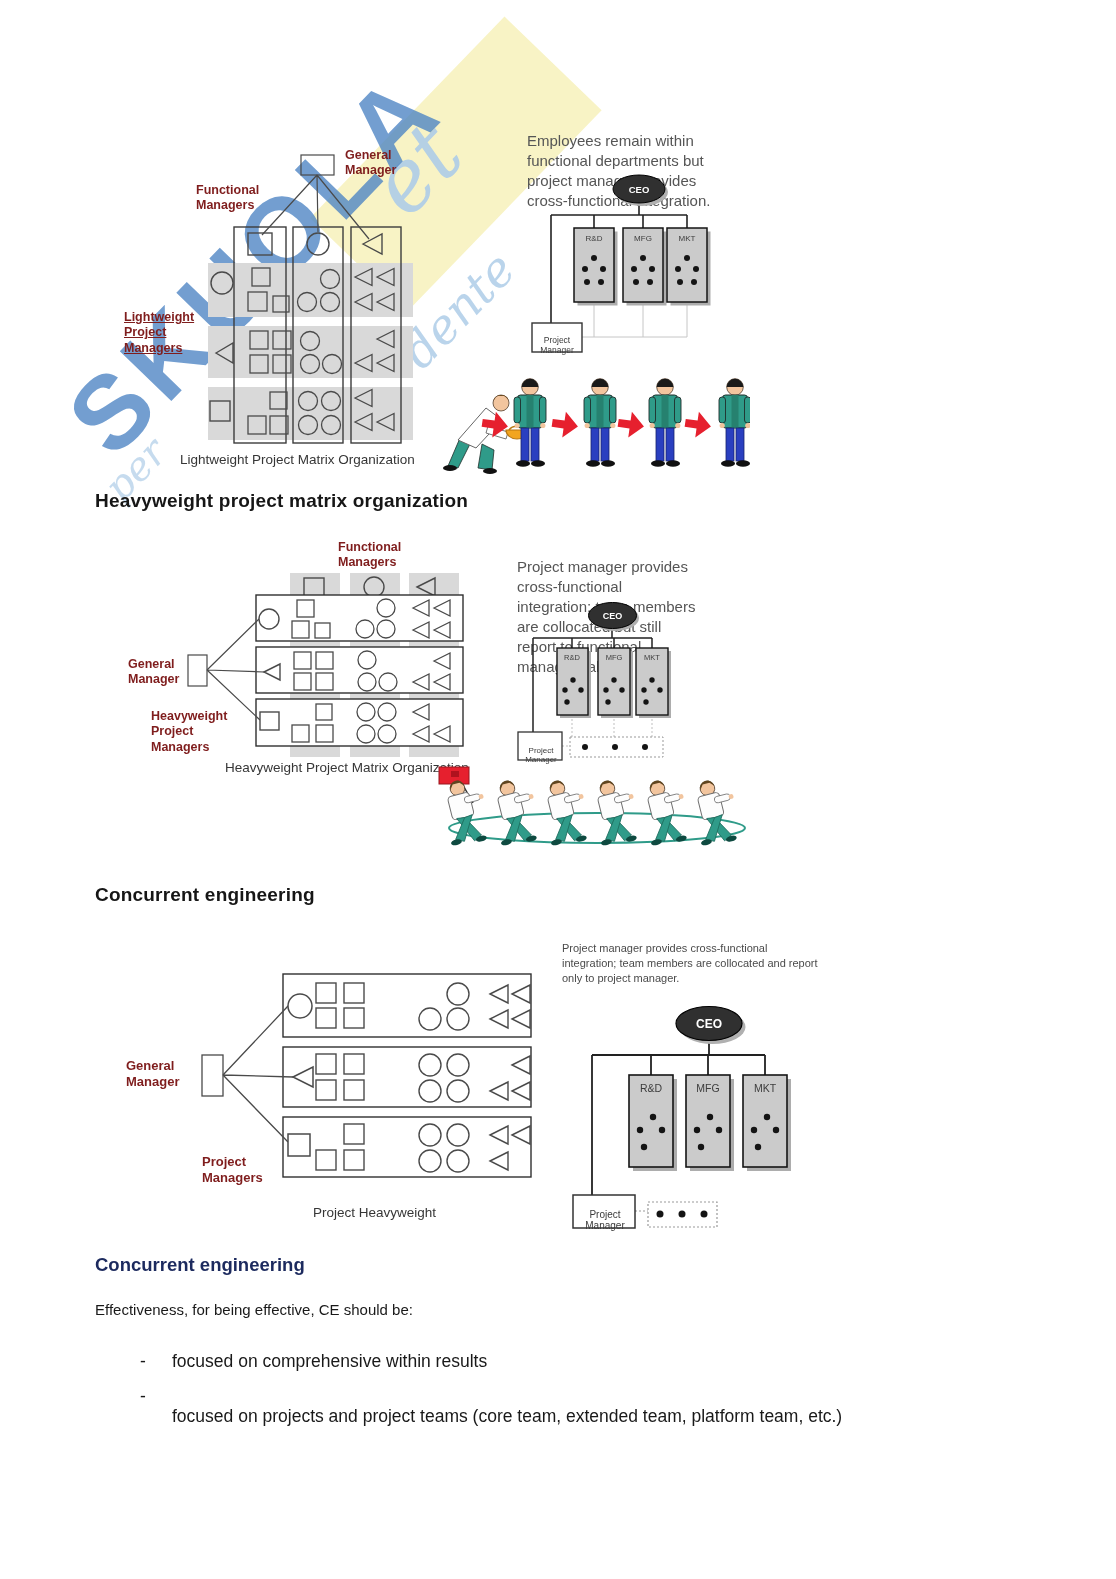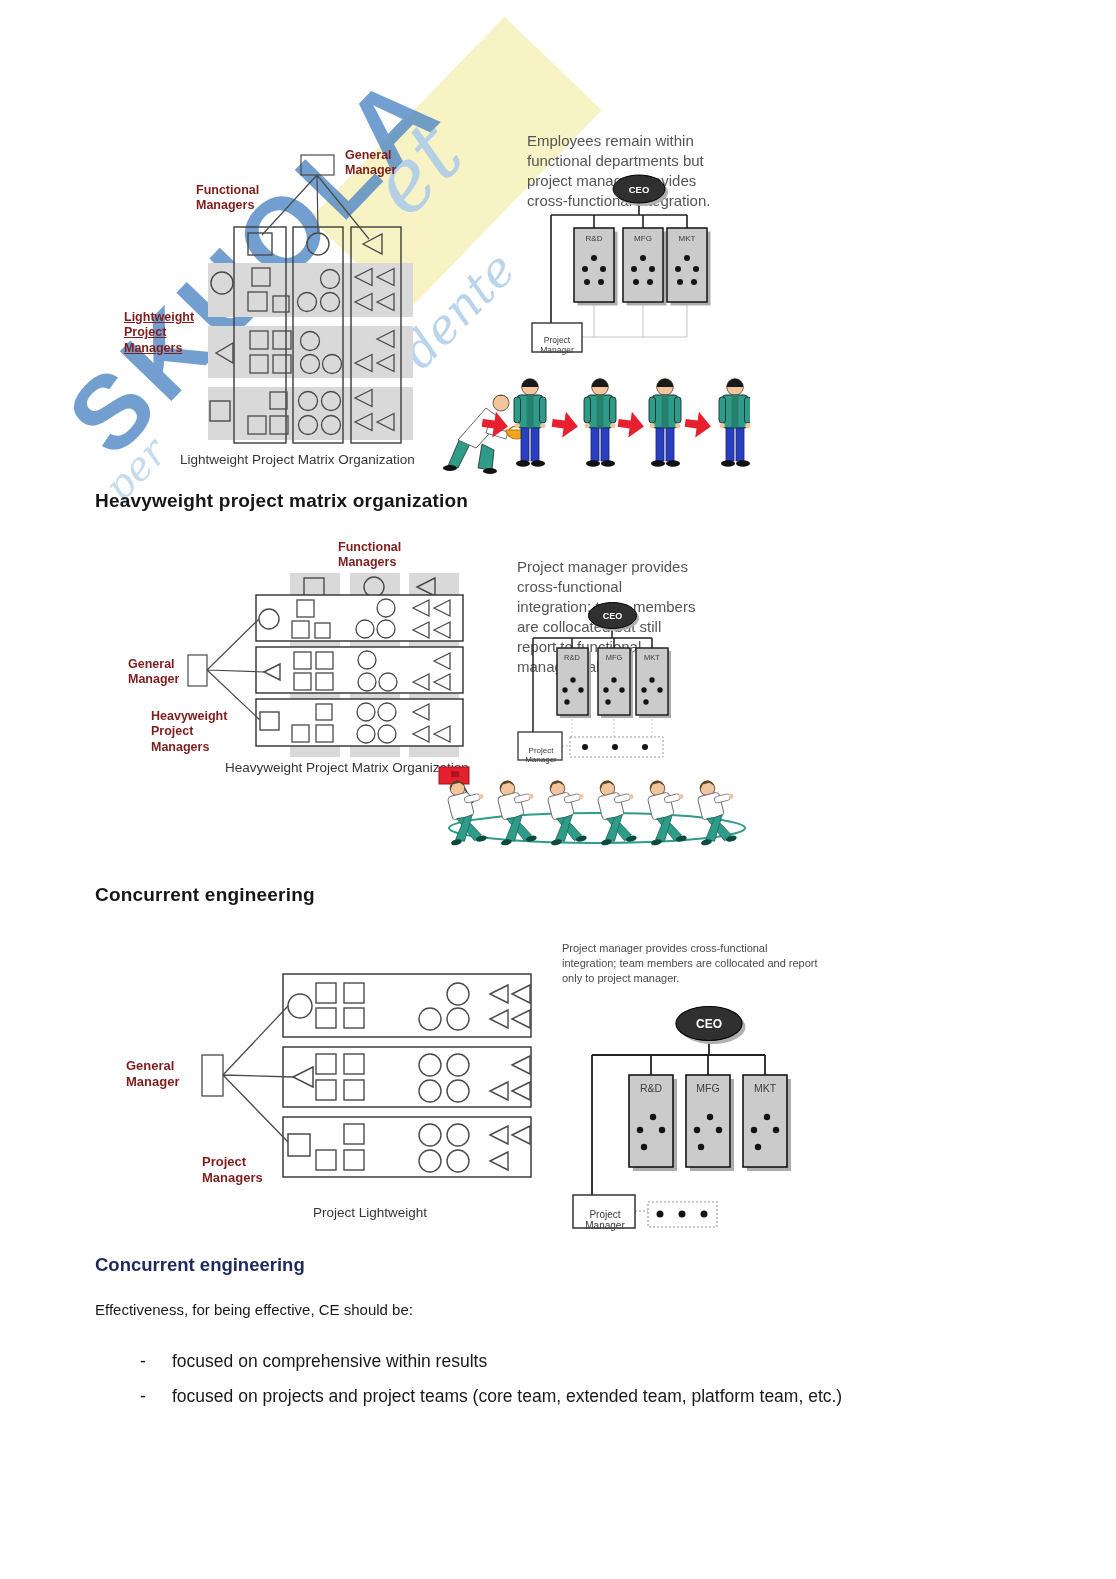--- a/index.html
+++ b/index.html
@@ -391,21 +391,21 @@
         <polygon points="392,185 410,176 410,194"></polygon>
       <rect x="196" y="200" width="20" height="20"></rect>
         <rect x="224" y="200" width="20" height="20"></rect>
       <circle cx="310" cy="211" r="11"></circle>
         <circle cx="338" cy="211" r="11"></circle>
       <polygon points="370,211 388,202 388,220"></polygon>
     </g>
   </svg>
   <div class="abs dlabel" style="left:126px;top:1058px;width:66px;font-size:13px;">General Manager</div>
   <div class="abs dlabel" style="left:202px;top:1146px;width:80px;font-size:13px;margin-top:8px;">Project Managers</div>
-  <div class="abs caption" style="left:313px;top:1205px;width:180px;">Project Lightweight</div>
+  <div class="abs caption" style="left:313px;top:1205px;width:180px;">Project Heavyweight</div>
 
   <div class="abs annot-lg" style="left:562px;top:941px;width:262px;">Project manager provides cross-functional integration; team members are collocated and report only to project manager.</div>
   <svg class="abs" style="left:560px;top:1000px;" width="240" height="235" viewBox="0 0 240 235">
     <g stroke="#222" stroke-width="1.8" fill="none">
       <path d="M149,40 V55 M32,55 H205 M91,55 V75 M148,55 V75 M205,55 V75 M32,55 V195"></path>
     </g>
     <g stroke="#999" stroke-width="1.2" stroke-dasharray="2,2" fill="none">
       <path d="M75,211 H88"></path>
     </g>
     <g>
@@ -453,16 +453,16 @@
   <div class="abs h3blue" style="left:95px;top:1254px;">Concurrent engineering</div>
 
   <div class="abs body-text" style="left:95px;top:1301px;">Effectiveness, for being effective, CE should be:</div>
 
   <div class="abs bullet-row" style="left:140px;top:1344px;width:880px;">
     <span class="bullet-marker">-</span>
     <span style="width:845px;">focused on comprehensive within results</span>
   </div>
   <div class="abs bullet-row" style="left:140px;top:1379px;width:880px;">
     <span class="bullet-marker">-</span>
-    <span style="width:845px;">focused on projects and project teams (core team, extended team, platform team, etc.)</span>
+    <span style="width:845px;margin-top:20px;">focused on projects and project teams (core team, extended team, platform team, etc.)</span>
   </div>
 
 </div>
 
 </body></html>

